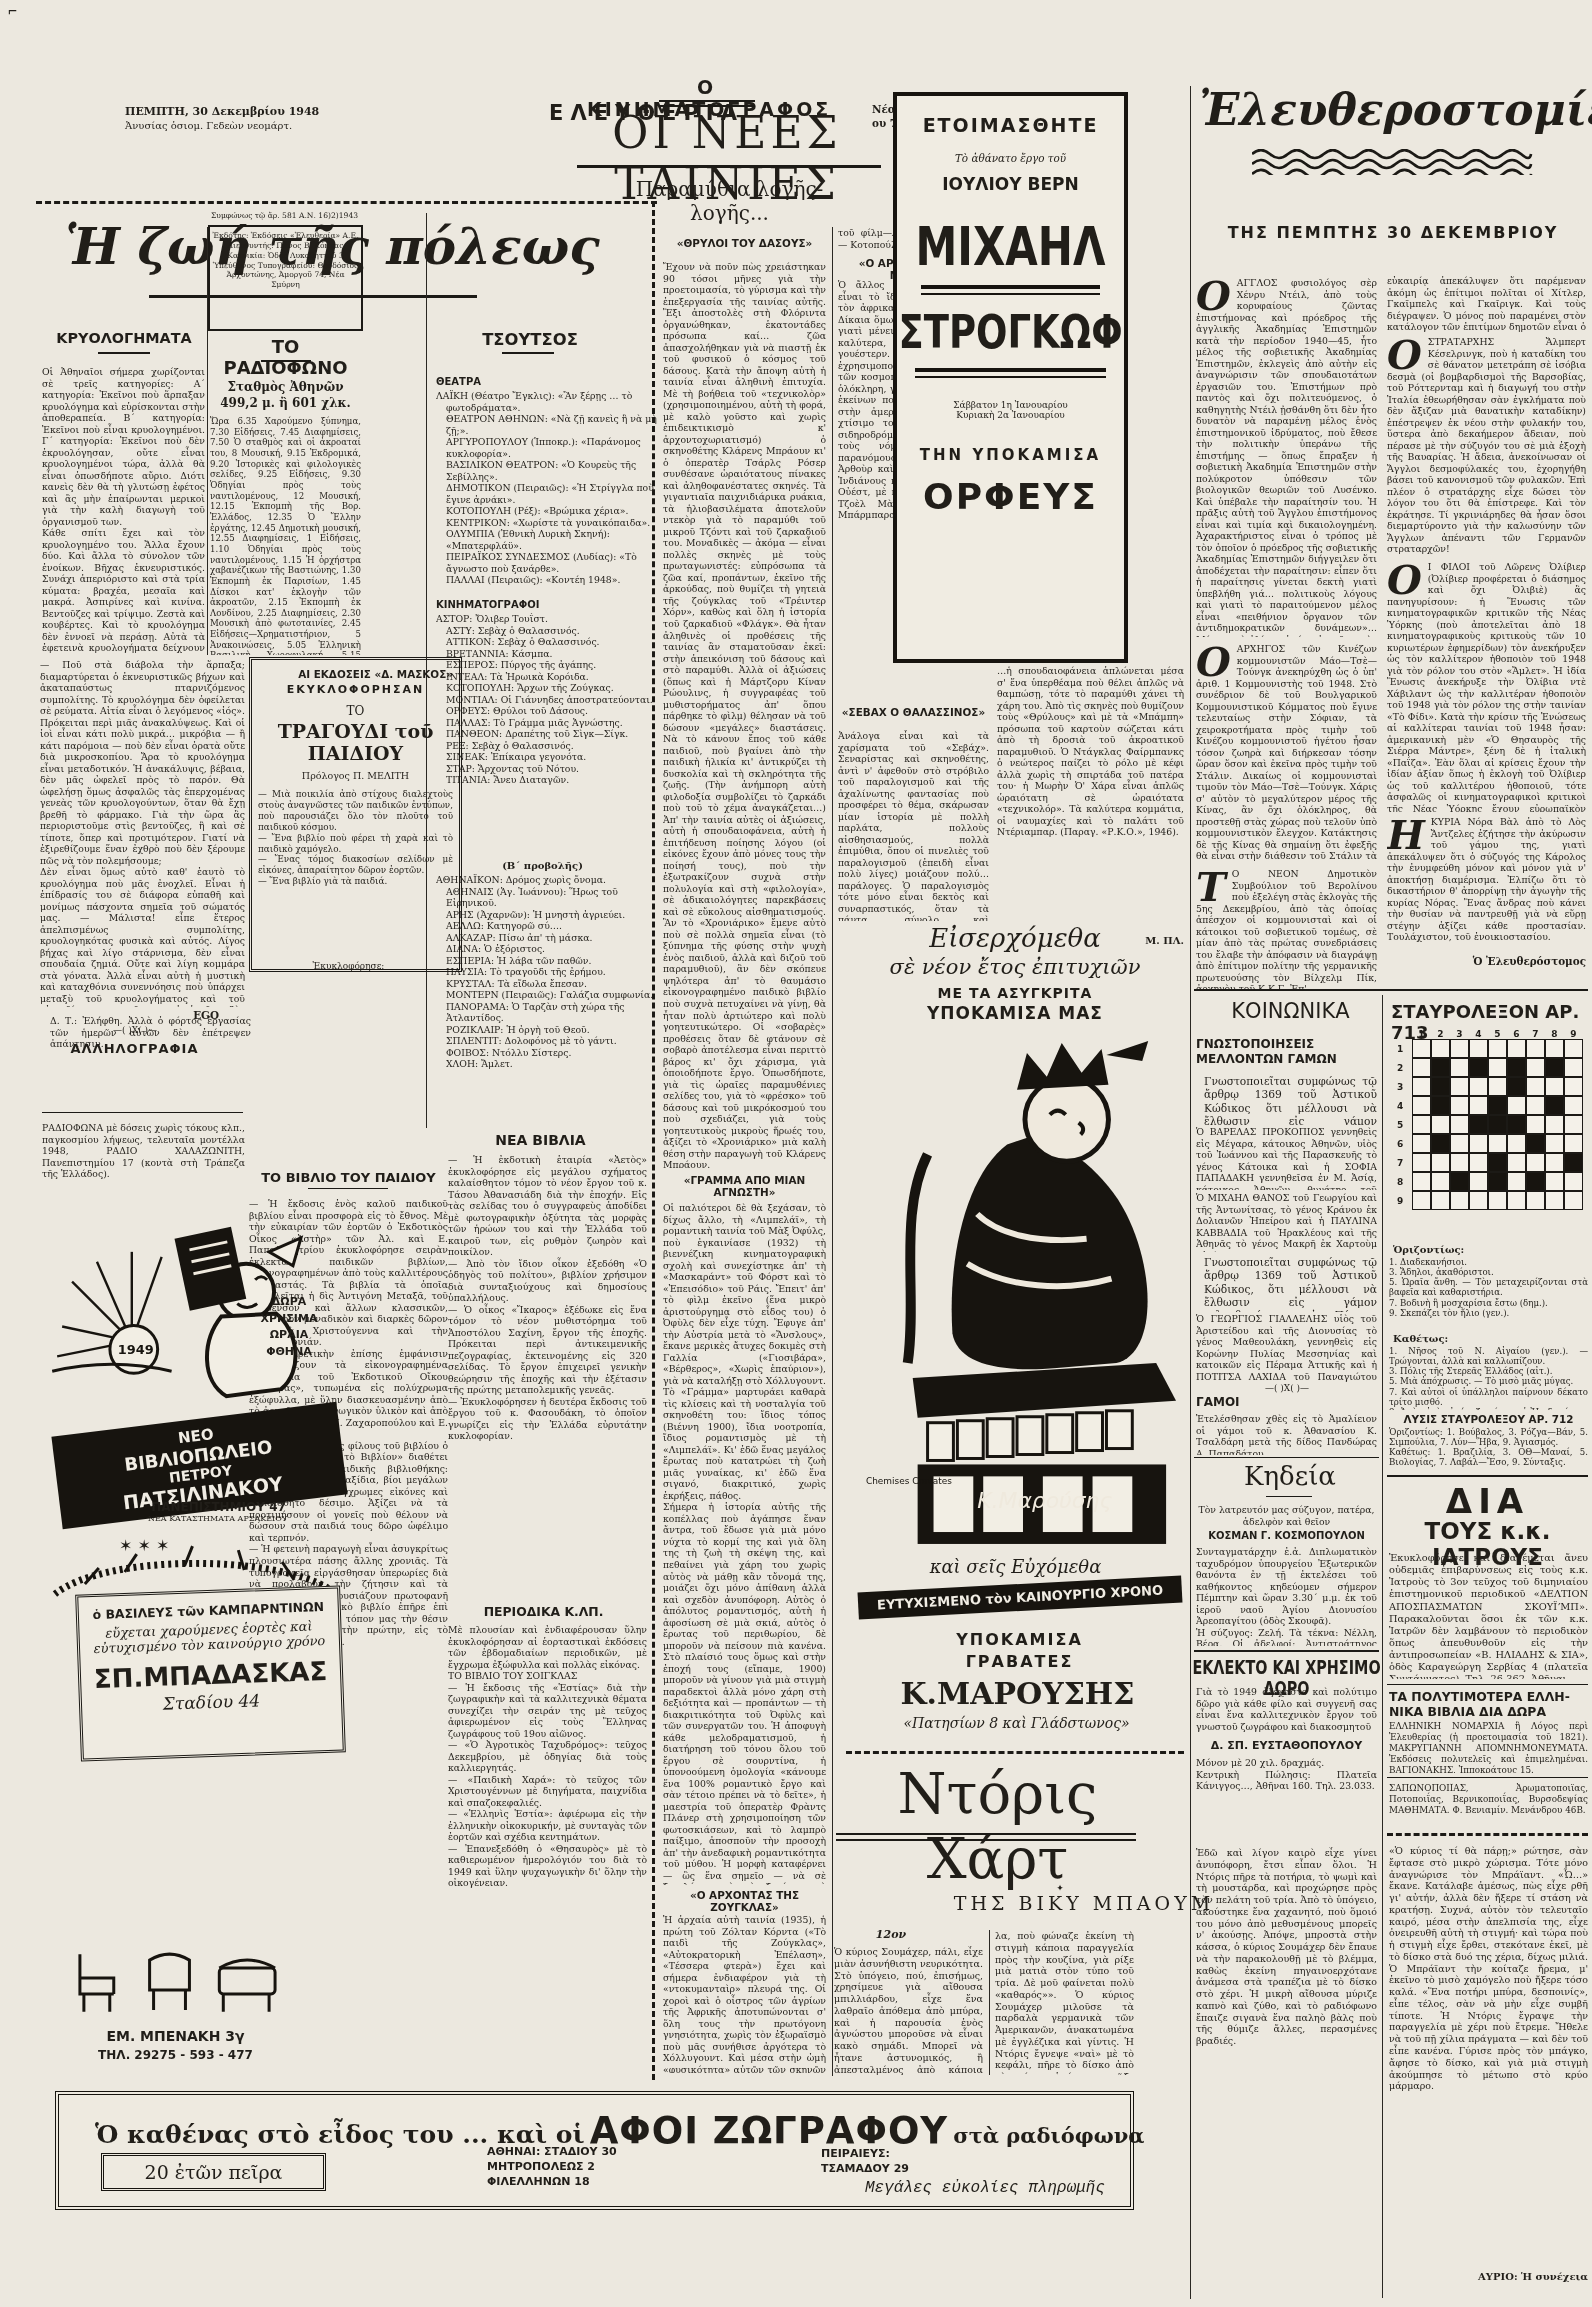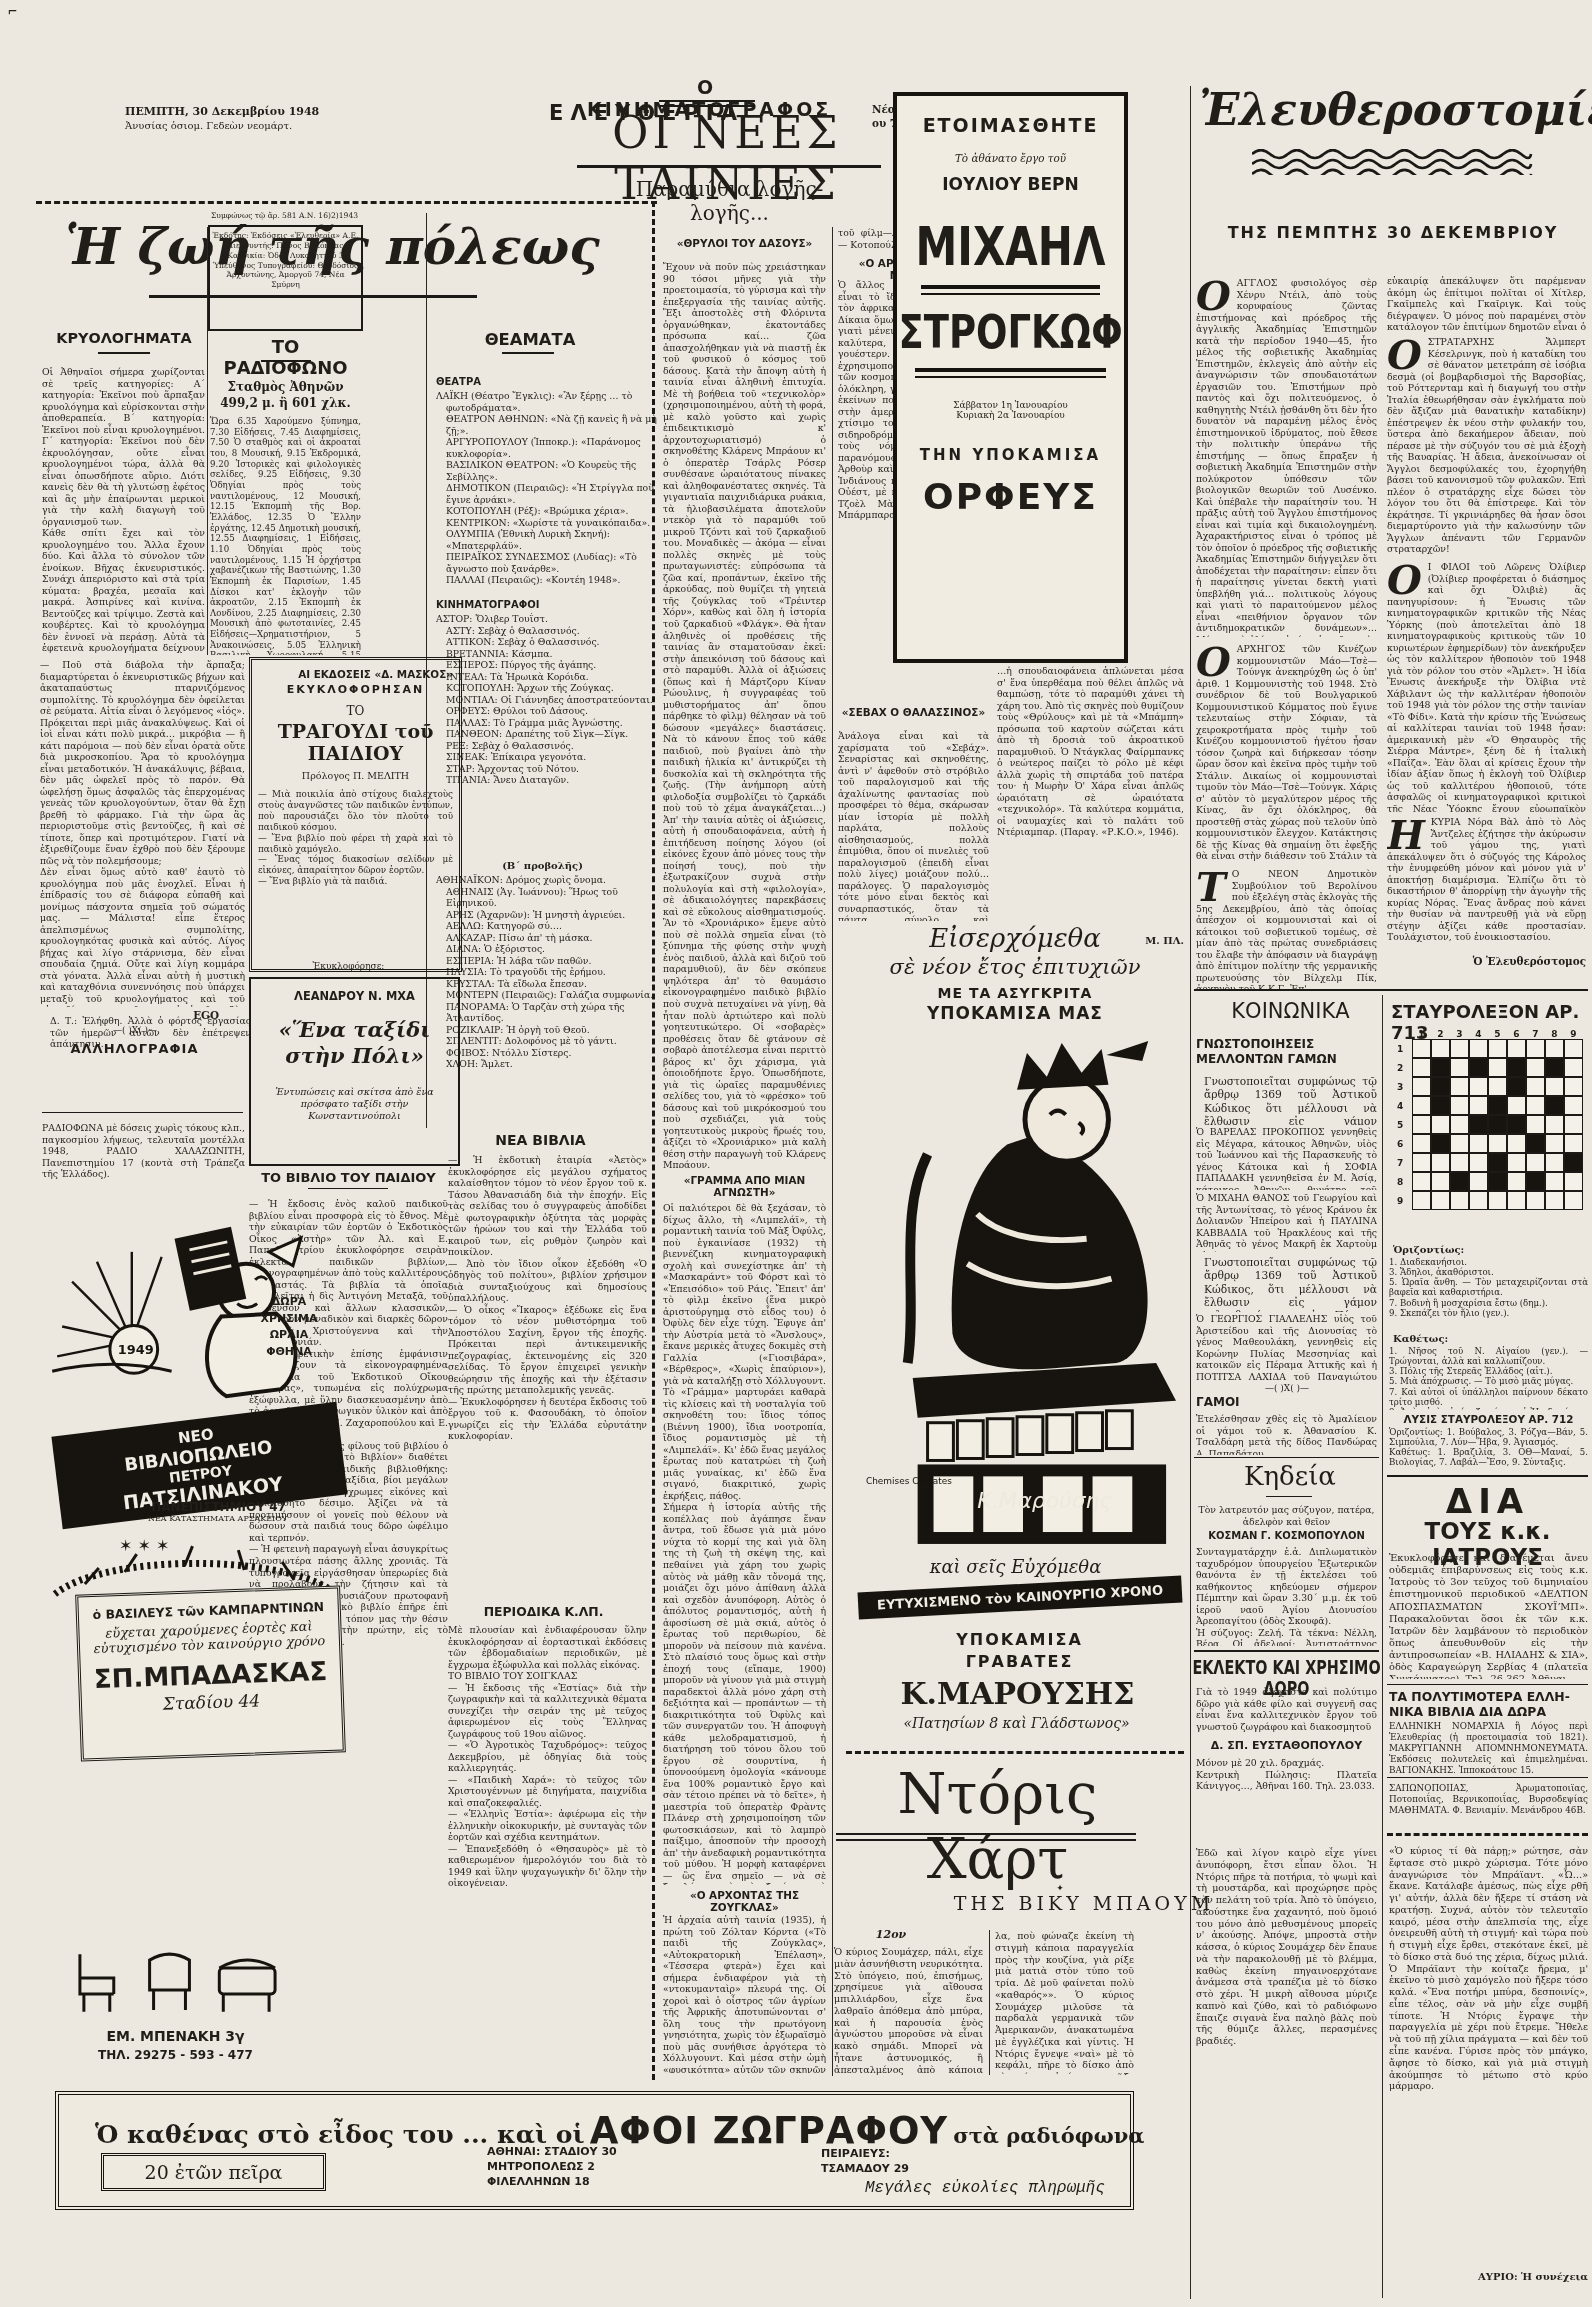--- a/index.html
+++ b/index.html
@@ -79,21 +79,21 @@
     <div>Ὑπεύθυνος Τυπογραφείου: Θεοδόσιος Ἀρχοντώνης, Ἀμοργοῦ 74, Νέα Σμύρνη</div>
   </div>
   <div class="abs sans b c" style="left:221px;top:336px;width:129px;font-size:18px;">ΤΟ ΡΑΔΙΟΦΩΝΟ</div>
   <div class="abs rule" style="left:261px;top:360px;width:50px;"></div>
   <div class="abs b c" style="left:221px;top:380px;width:129px;font-size:12px;">Σταθμὸς Ἀθηνῶν</div>
   <div class="abs b c" style="left:217px;top:396px;width:137px;font-size:12px;">499,2 μ. ἢ 601 χλκ.</div>
   <div class="abs body" style="left:210px;top:416px;width:151px;height:239px;font-size:8.6px;">Ὥρα 6.35 Χαρούμενο ξύπνημα, 7.30 Εἰδήσεις, 7.45 Διαφημίσεις, 7.50 Ὁ σταθμὸς καὶ οἱ ἀκροαταί του, 8 Μουσική, 9.15 Ἐκδρομικά, 9.20 Ἱστορικὲς καὶ φιλολογικὲς σελίδες, 9.25 Εἰδήσεις, 9.30 Ὁδηγίαι πρὸς τοὺς ναυτιλομένους, 12 Μουσική, 12.15 Ἐκπομπὴ τῆς Βορ. Ἑλλάδος, 12.35 Ὁ Ἕλλην ἐργάτης, 12.45 Δημοτικὴ μουσική, 12.55 Διαφημίσεις, 1 Εἰδήσεις, 1.10 Ὁδηγίαι πρὸς τοὺς ναυτιλομένους, 1.15 Ἡ ὀρχήστρα χαβανέζικων τῆς Βαστιώνης, 1.30 Ἐκπομπὴ ἐκ Παρισίων, 1.45 Δίσκοι κατ' ἐκλογὴν τῶν ἀκροατῶν, 2.15 Ἐκπομπὴ ἐκ Λονδίνου, 2.25 Διαφημίσεις, 2.30 Μουσικὴ ἀπὸ φωτοταινίες, 2.45 Εἰδήσεις—Χρηματιστήριον, 5 Ἀνακοινώσεις, 5.05 Ἑλληνικὴ Βασιλικὴ Χωροφυλακή, 5.15 Ἐμβατήρια, 5.20 Ὁμιλία, 5.30 Παιδικὴ ὥρα, 5.45 Ἡ ὥρα τῶν φίλων τῆς Μεσημβρινῆς Γαλλίας, 5.55 Διαφημίσεις, 6 Ὁμιλία τοῦ Συλλόγου «Ἀθήναιον», 6.15 Βρετανικὴ ἐκπομπή, 6.30 Πόλκες καὶ μαζούρκες, 6.40 Γαλλικὴ ἐκπομπή, 6.55 Μουσική, 7 Ἡ ὥρα τοῦ ἀποδήμου Ἑλληνισμοῦ, 7.15 Δημοτικὰ τραγούδια, 7.30 Ὁδηγίαι πρὸς τοὺς ναυτιλομένους, 7.35 Μουσική, 8.15 Εἰδήσεις, 8.25 Διαφημίσεις, 8.30 Ἕλληνες ποιηταὶ τοῦ 10ʼ αἰῶνος, 8.50 Εὔθυμη μουσική, 9 Ἑκατομμύρια νότες κλπ.</div>
 
   <div class="abs vrule" style="left:426px;top:213px;height:915px;"></div>
 
-  <div class="abs sans b c" style="left:468px;top:330px;width:124px;font-size:16.4px;">ΘΕΑΜΑΤΑ</div>
+  <div class="abs sans b c" style="left:468px;top:330px;width:124px;font-size:16.4px;">ΤΣΟΥΤΣΟΣ</div>
   <div class="abs rule" style="left:502px;top:352px;width:52px;"></div>
   <div class="abs sans b" style="left:436px;top:376px;width:100px;font-size:10px;">ΘΕΑΤΡΑ</div>
   <div class="abs body hangl" style="left:436px;top:390px;width:211px;height:205px;">ΛΑΪΚΗ (Θέατρο Ἔγκλις): «Ἂν ξέρῃς … τὸ φωτοδράματα».
 ΘΕΑΤΡΟΝ ΑΘΗΝΩΝ: «Νὰ ζῇ κανεὶς ἢ νὰ μὴ ζῇ;».
 ΑΡΓΥΡΟΠΟΥΛΟΥ (Ἱπποκρ.): «Παράνομος κυκλοφορία».
 ΒΑΣΙΛΙΚΟΝ ΘΕΑΤΡΟΝ: «Ὁ Κουρεὺς τῆς Σεβίλλης».
 ΔΗΜΟΤΙΚΟΝ (Πειραιῶς): «Ἡ Στρίγγλα ποὺ ἔγινε ἀρνάκι».
 ΚΟΤΟΠΟΥΛΗ (Ρέξ): «Βρώμικα χέρια».
 ΚΕΝΤΡΙΚΟΝ: «Χωρίστε τὰ γυναικόπαιδα».
 ΟΛΥΜΠΙΑ (Ἐθνικὴ Λυρικὴ Σκηνή): «Μπατερφλάϋ».
@@ -151,25 +151,20 @@
     <div class="sans b c" style="font-size:11px;letter-spacing:2px;margin-top:3px;">ΕΚΥΚΛΟΦΟΡΗΣΑΝ</div>
     <div class="c" style="font-size:12px;margin-top:8px;">ΤΟ</div>
     <div class="c b" style="font-size:19px;margin-top:2px;font-family:'DejaVu Serif',serif;">ΤΡΑΓΟΥΔΙ τοῦ ΠΑΙΔΙΟΥ</div>
     <div class="c" style="font-size:9.5px;margin-top:6px;">Πρόλογος Π. ΜΕΛΙΤΗ</div>
     <div class="body" style="margin-top:8px;height:149px;font-size:8.8px;">— Μιὰ ποικιλία ἀπὸ στίχους διαλεχτοὺς στοὺς ἀναγνῶστες τῶν παιδικῶν ἐντύπων, ποὺ παρουσιάζει ὅλο τὸν πλοῦτο τοῦ παιδικοῦ κόσμου.
 — Ἕνα βιβλίο ποὺ φέρει τὴ χαρὰ καὶ τὸ παιδικὸ χαμόγελο.
 — Ἕνας τόμος διακοσίων σελίδων μὲ εἰκόνες, ἀπαραίτητον δῶρον ἑορτῶν.
 — Ἕνα βιβλίο γιὰ τὰ παιδιά.</div>
   </div>
   <div class="abs c" style="left:249px;top:961px;width:199px;font-size:9px;">Ἐκυκλοφόρησε:</div>
-  <div class="abs boxed" style="left:249px;top:977px;width:195px;height:165px;padding:10px 6px;">
-    <div class="sans b c" style="font-size:11.4px;">ΛΕΑΝΔΡΟΥ Ν. ΜΧΑ</div>
-    <div class="c b i" style="font-size:21px;margin-top:14px;line-height:1.25;font-family:'DejaVu Serif',serif;">«Ἕνα ταξίδι στὴν Πόλι»</div>
-    <div class="c i" style="font-size:9.5px;margin-top:16px;line-height:1.3;">Ἐντυπώσεις καὶ σκίτσα ἀπὸ ἕνα πρόσφατο ταξίδι στὴν Κωνσταντινούπολι</div>
-  </div>
   <div class="abs sans b c" style="left:249px;top:1170px;width:199px;font-size:13px;">ΤΟ ΒΙΒΛΙΟ ΤΟΥ ΠΑΙΔΙΟΥ</div>
   <div class="abs rule1" style="left:308px;top:1188px;width:80px;"></div>
   <div class="abs body" style="left:249px;top:1198px;width:199px;height:876px;">— Ἡ ἔκδοσις ἑνὸς καλοῦ παιδικοῦ βιβλίου εἶναι προσφορὰ εἰς τὸ ἔθνος. Μὲ τὴν εὐκαιρίαν τῶν ἑορτῶν ὁ Ἐκδοτικὸς Οἶκος «Ἀστὴρ» τῶν Ἀλ. καὶ Ε. Παπαδημητρίου ἐκυκλοφόρησε σειρὰν ἐκλεκτῶν παιδικῶν βιβλίων, εἰκονογραφημένων ἀπὸ τοὺς καλλιτέρους σχεδιαστάς. Τὰ βιβλία τὰ ὁποῖα ἐπιμελεῖται ἡ δὶς Ἀντιγόνη Μεταξᾶ, τοῦ Στη­βενσον καὶ ἄλλων κλασσικῶν, ἀποτελοῦν μοναδικὸν καὶ διαρκὲς δῶρον διὰ τὰ Χριστούγεννα καὶ τὴν Πρωτοχρονιάν.
 — Ἐξαιρετικὴν ἐπίσης ἐμφάνισιν παρουσιάζουν τὰ εἰκονογραφημένα παραμύθια τοῦ Ἐκδοτικοῦ Οἴκου «Ἀγκύρας», τυπωμένα εἰς πολύχρωμα ἐξώφυλλα, μὲ ὕλην διασκευασμένην ἀπὸ τὸ ἀρχαῖον παιδαγωγικὸν ὑλικὸν καὶ ἀπὸ τὰ ἔργα τῶν κ.κ. Π. Ζαχαροπούλου καὶ Ε. Παπαδάκη.
 — Διὰ τοὺς μικροὺς φίλους τοῦ βιβλίου ὁ «Ἐκδοτικὸς Οἶκος τὸ Βιβλίον» διαθέτει πλήρη σειρὰν παιδικῆς βιβλιοθήκης: μύθοι, διηγήματα, ταξίδια, βίοι μεγάλων ἀνδρῶν, ὅλα μὲ ἔγχρωμες εἰκόνες καὶ καλαίσθητο δέσιμο. Ἀξίζει νὰ τὰ προτιμήσουν οἱ γονεῖς ποὺ θέλουν νὰ δώσουν στὰ παιδιά τους δῶρο ὠφέλιμο καὶ τερπνόν.
 — Ἡ φετεινὴ παραγωγὴ εἶναι ἀσυγκρίτως πλουσιωτέρα πάσης ἄλλης χρονιᾶς. Τὰ τυπογραφεῖα εἰργάσθησαν ὑπερωρίες διὰ νὰ προλάβουν τὴν ζήτησιν καὶ τὰ βιβλιοπωλεῖα παρουσιάζουν πρωτοφανῆ κίνησιν. Τὸ παιδικὸ βιβλίο ἐπῆρε ἐπὶ τέλους καὶ εἰς τὸν τόπον μας τὴν θέσιν ποὺ τοῦ ἀξίζει: τὴν πρώτην, εἰς τὸ τραπέζι τῶν δώρων.</div>
 
   <div class="abs sans b c" style="left:587px;top:76px;width:239px;font-size:19px;letter-spacing:3px;">Ο ΚΙΝΗΜΑΤΟΓΡΑΦΟΣ</div>
   <div class="abs" style="left:659px;top:100px;width:96px;border-top:2px solid #1c1a16;border-bottom:2px solid #1c1a16;height:3px;"></div>
   <div class="abs c" style="left:563px;top:107px;width:328px;font-size:44px;letter-spacing:4px;font-family:'DejaVu Serif',serif;">ΟΙ ΝΕΕΣ ΤΑΙΝΙΕΣ</div>

